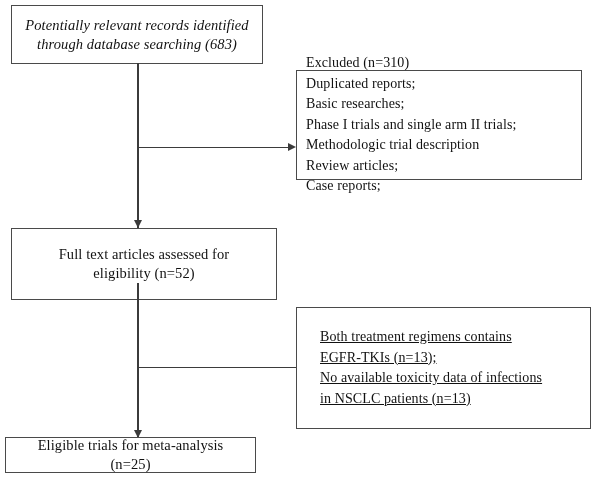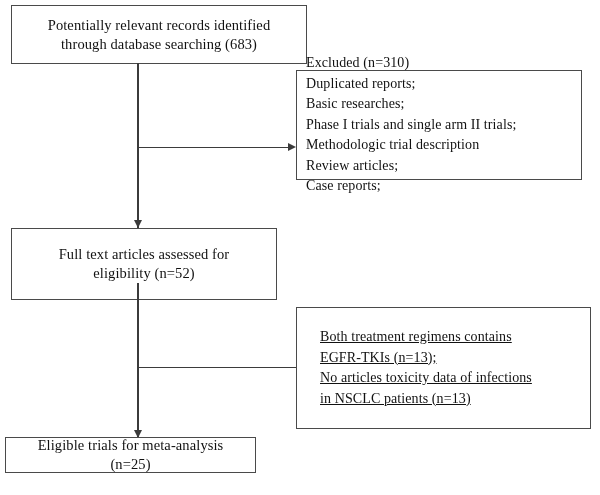--- a/index.html
+++ b/index.html
@@ -47,21 +47,21 @@
     line-height: 20.5px;
     padding-left: 9px;
   }
   .line.indent {
     padding-left: 23px;
     text-decoration: underline;
   }
 
   
   #node-identified {
-    left: 11px;  top: 5px;   width: 296px; height: 59px;
+    left: 11px;  top: 5px;   width: 252px; height: 59px; font-style: italic;
   }
   #node-excluded-records {
     left: 296px; top: 70px;  width: 286px; height: 110px;
   }
   #node-fulltext {
     left: 11px;  top: 228px; width: 266px; height: 72px;
   }
   #node-trials-excluded {
     left: 296px; top: 307px; width: 295px; height: 122px;
   }
@@ -132,21 +132,21 @@
   </div>
 
   <div class="conn conn-v" id="conn-v-2"></div>
   <div class="arrow-down" id="arrow-to-eligible"></div>
 
   <div class="conn conn-h" id="conn-h-2"></div>
 
   <div class="node node-left" id="node-trials-excluded">
     <div class="line indent">Both treatment regimens contains</div>
     <div class="line indent">EGFR-TKIs (n=13);</div>
-    <div class="line indent">No articles toxicity data of infections</div>
+    <div class="line indent">No available toxicity data of infections</div>
     <div class="line indent">in NSCLC patients (n=13)</div>
   </div>
 
   <div class="node node-center" id="node-eligible">
     <div class="line">Eligible trials for meta-analysis</div>
     <div class="line">(n=25)</div>
   </div>
 
 </div>
 

